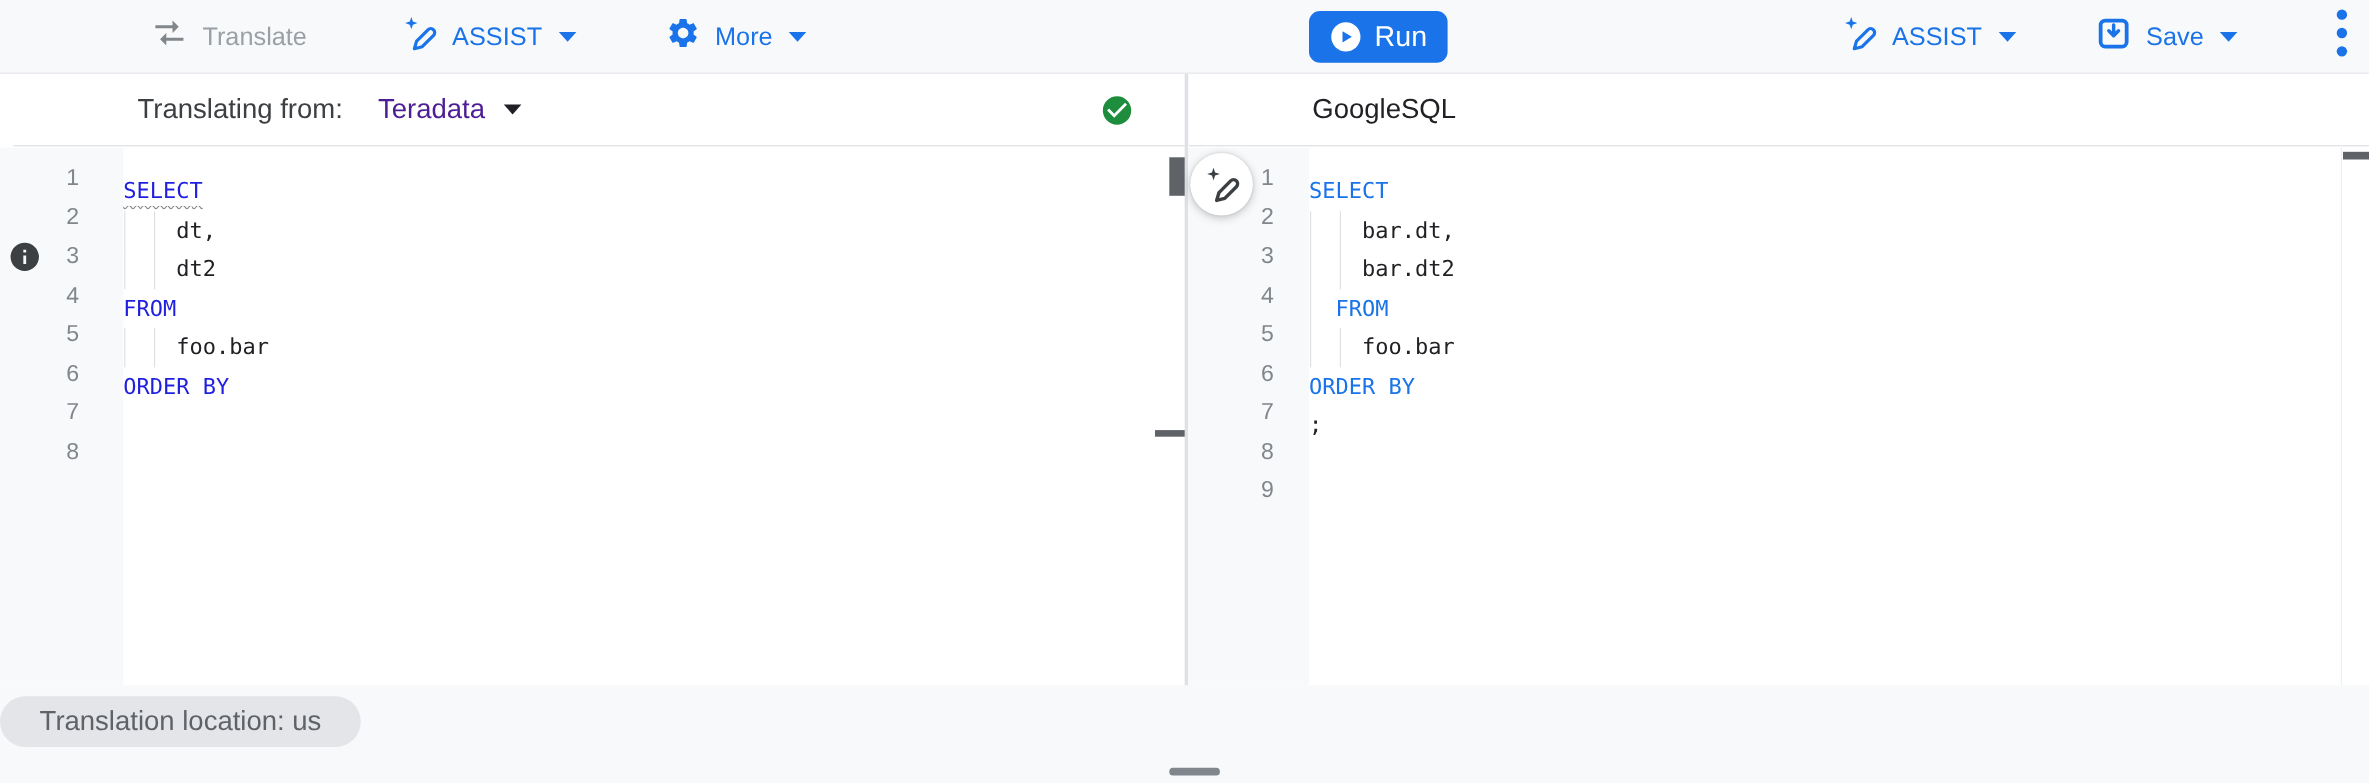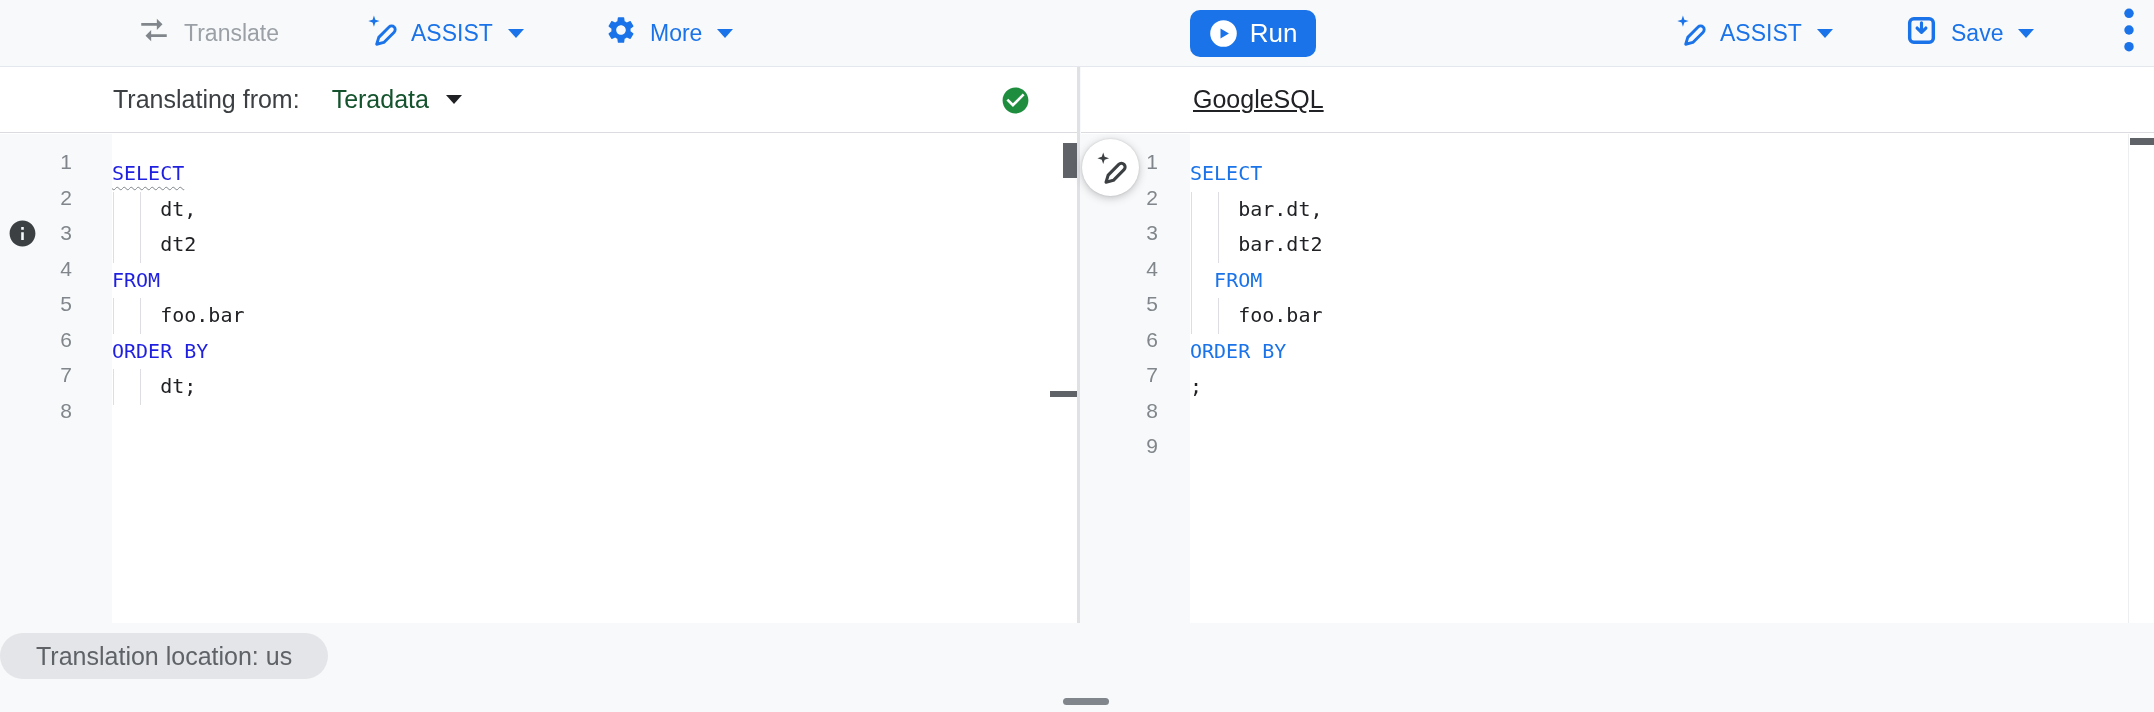--- a/index.html
+++ b/index.html
@@ -47,26 +47,26 @@
   #pane-left  { left:0; width:1077px; }
   #pane-right { left:1081px; width:1073px; }
   .pane-divider {
     position:absolute; left:1077px; top:0; width:3px; height:623px;
     background:#dfe1e5; z-index:2;
   }
   .pane-header {
     position:relative; height:66px; border-bottom:1px solid #dadce0;
     display:flex; align-items:center; font-size:25px; background:#fff;
   }
-  #pane-left  .pane-header { padding-left:113px; }
-  #pane-right .pane-header { padding-left:112px;text-decoration:underline; }
+  #pane-left  .pane-header { padding-left:113px;margin-left:12px; }
+  #pane-right .pane-header { padding-left:112px; }
   .hdr-prefix { color:#3c4043; }
   .dialect-select {
     display:flex; align-items:center; gap:15px; margin-left:32px;
-    color:#14532d; cursor:pointer;
+    color:#4c1d95; cursor:pointer;
   }
   .dialect-select .caret { border-top-color:#202124; }
   .hdr-status { position:absolute; right:46px; top:18px; width:31px; height:31px; }
   .hdr-title { color:#202124; }
 
   
   .editor-body { position:absolute; left:0; top:67px; right:0; bottom:0; overflow:hidden; }
   .gutter {
     position:absolute; left:0; top:0; bottom:0; background:#f8f9fa;
     padding-top:10px; font-size:21px; color:#80868b; text-align:right;
@@ -229,21 +229,20 @@
         <path d="M12 2C6.48 2 2 6.48 2 12s4.48 10 10 10 10-4.48 10-10S17.52 2 12 2zm1 15h-2v-6h2v6zm0-8h-2V7h2v2z"></path>
       </svg>
     </span>
     <div class="code-area">
         <div class="code-line"><span><span class="kw wavy">SELECT</span></span></div>
         <div class="code-line"><span class="guide" style="left: 1px;"></span><span class="guide" style="left: 27.5px;"></span><span><span>    </span><span>dt,</span></span></div>
         <div class="code-line"><span class="guide" style="left: 1px;"></span><span class="guide" style="left: 27.5px;"></span><span><span>    </span><span>dt2</span></span></div>
         <div class="code-line"><span><span class="kw">FROM</span></span></div>
         <div class="code-line"><span class="guide" style="left: 1px;"></span><span class="guide" style="left: 27.5px;"></span><span><span>    </span><span>foo.bar</span></span></div>
         <div class="code-line"><span><span class="kw">ORDER BY</span></span></div>
-        <div class="code-line"><span class="guide" style="left: 1px;"></span><span class="guide" style="left: 27.5px;"></span><span><span>    </span><span>dt;</span></span></div>
         <div class="code-line"><span></span></div>
       </div>
   </div>
 </div>
 
 <div class="pane" id="pane-right">
   <div class="pane-header">
     <span class="hdr-title">GoogleSQL</span>
   </div>
   <div class="editor-body">

